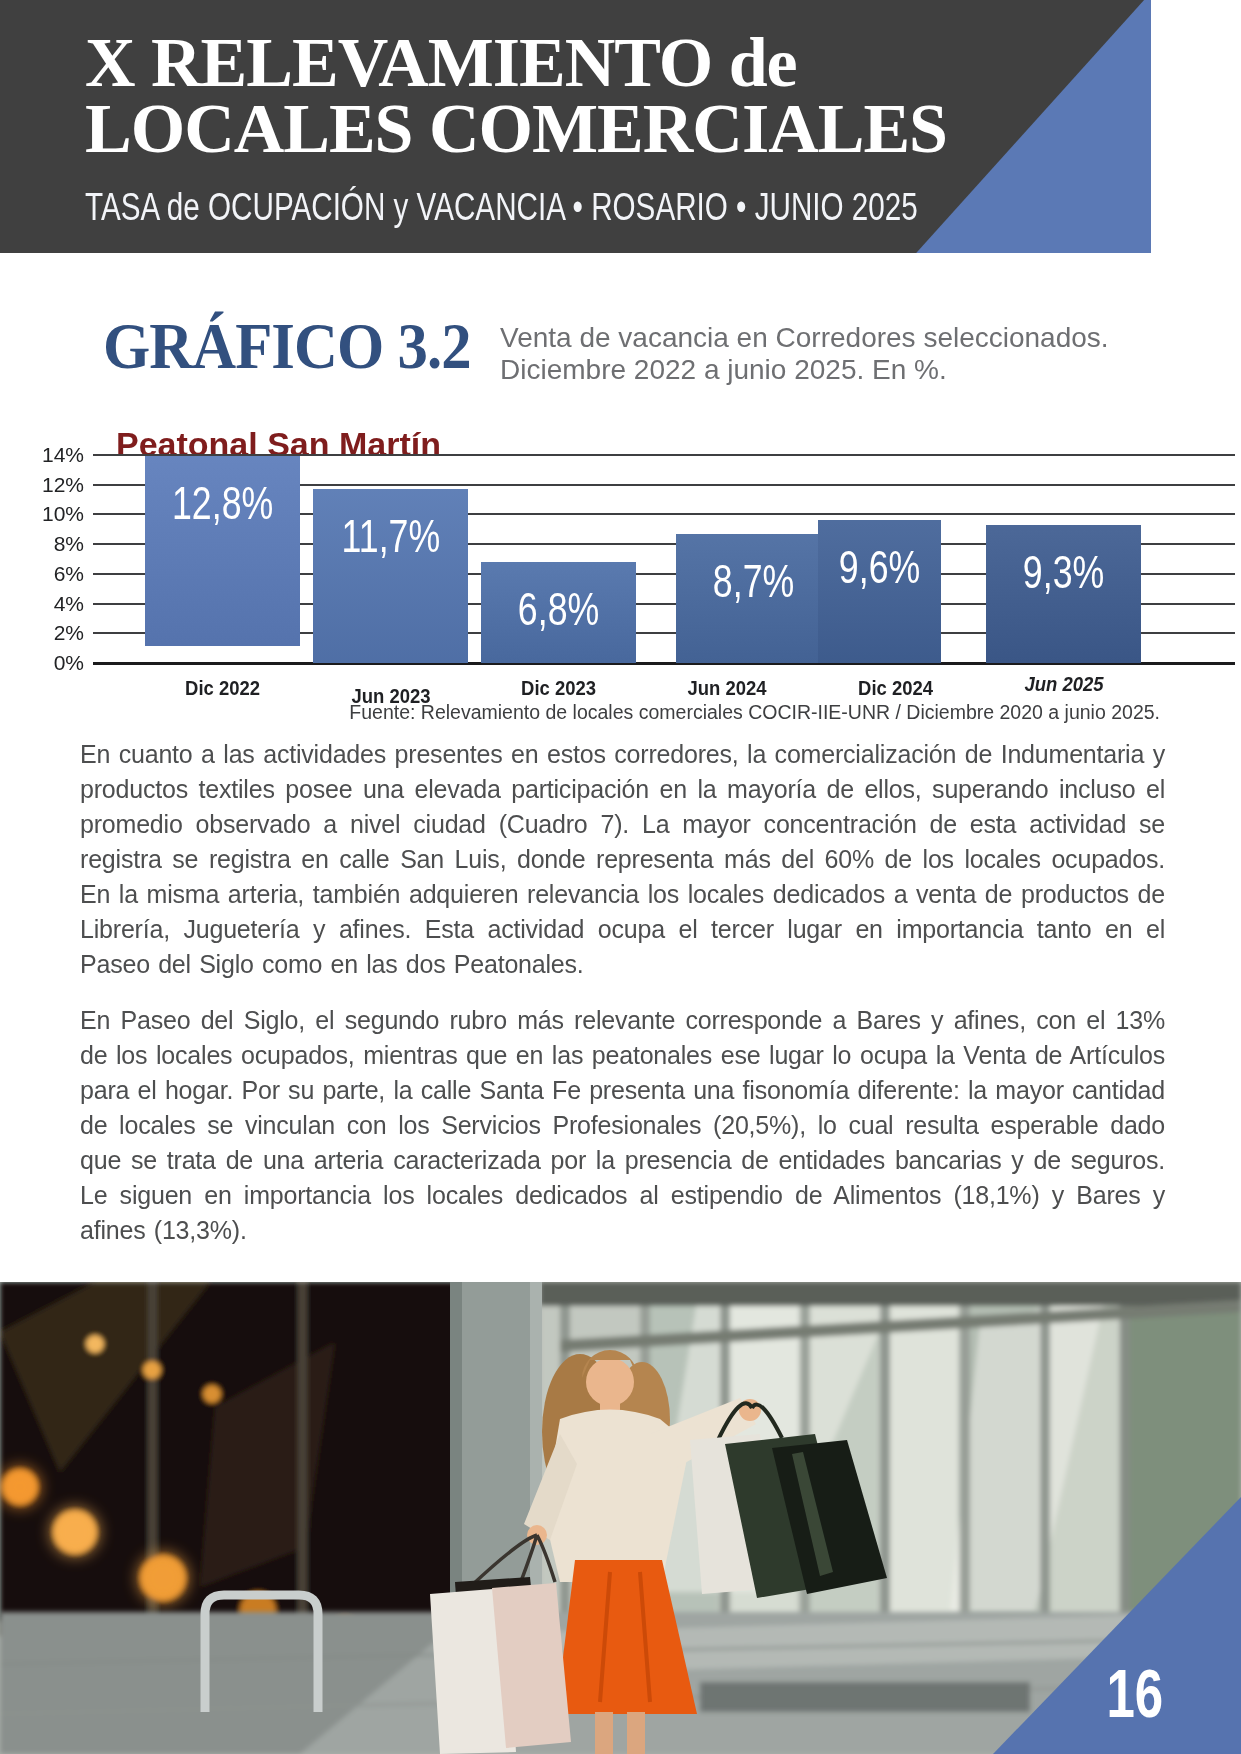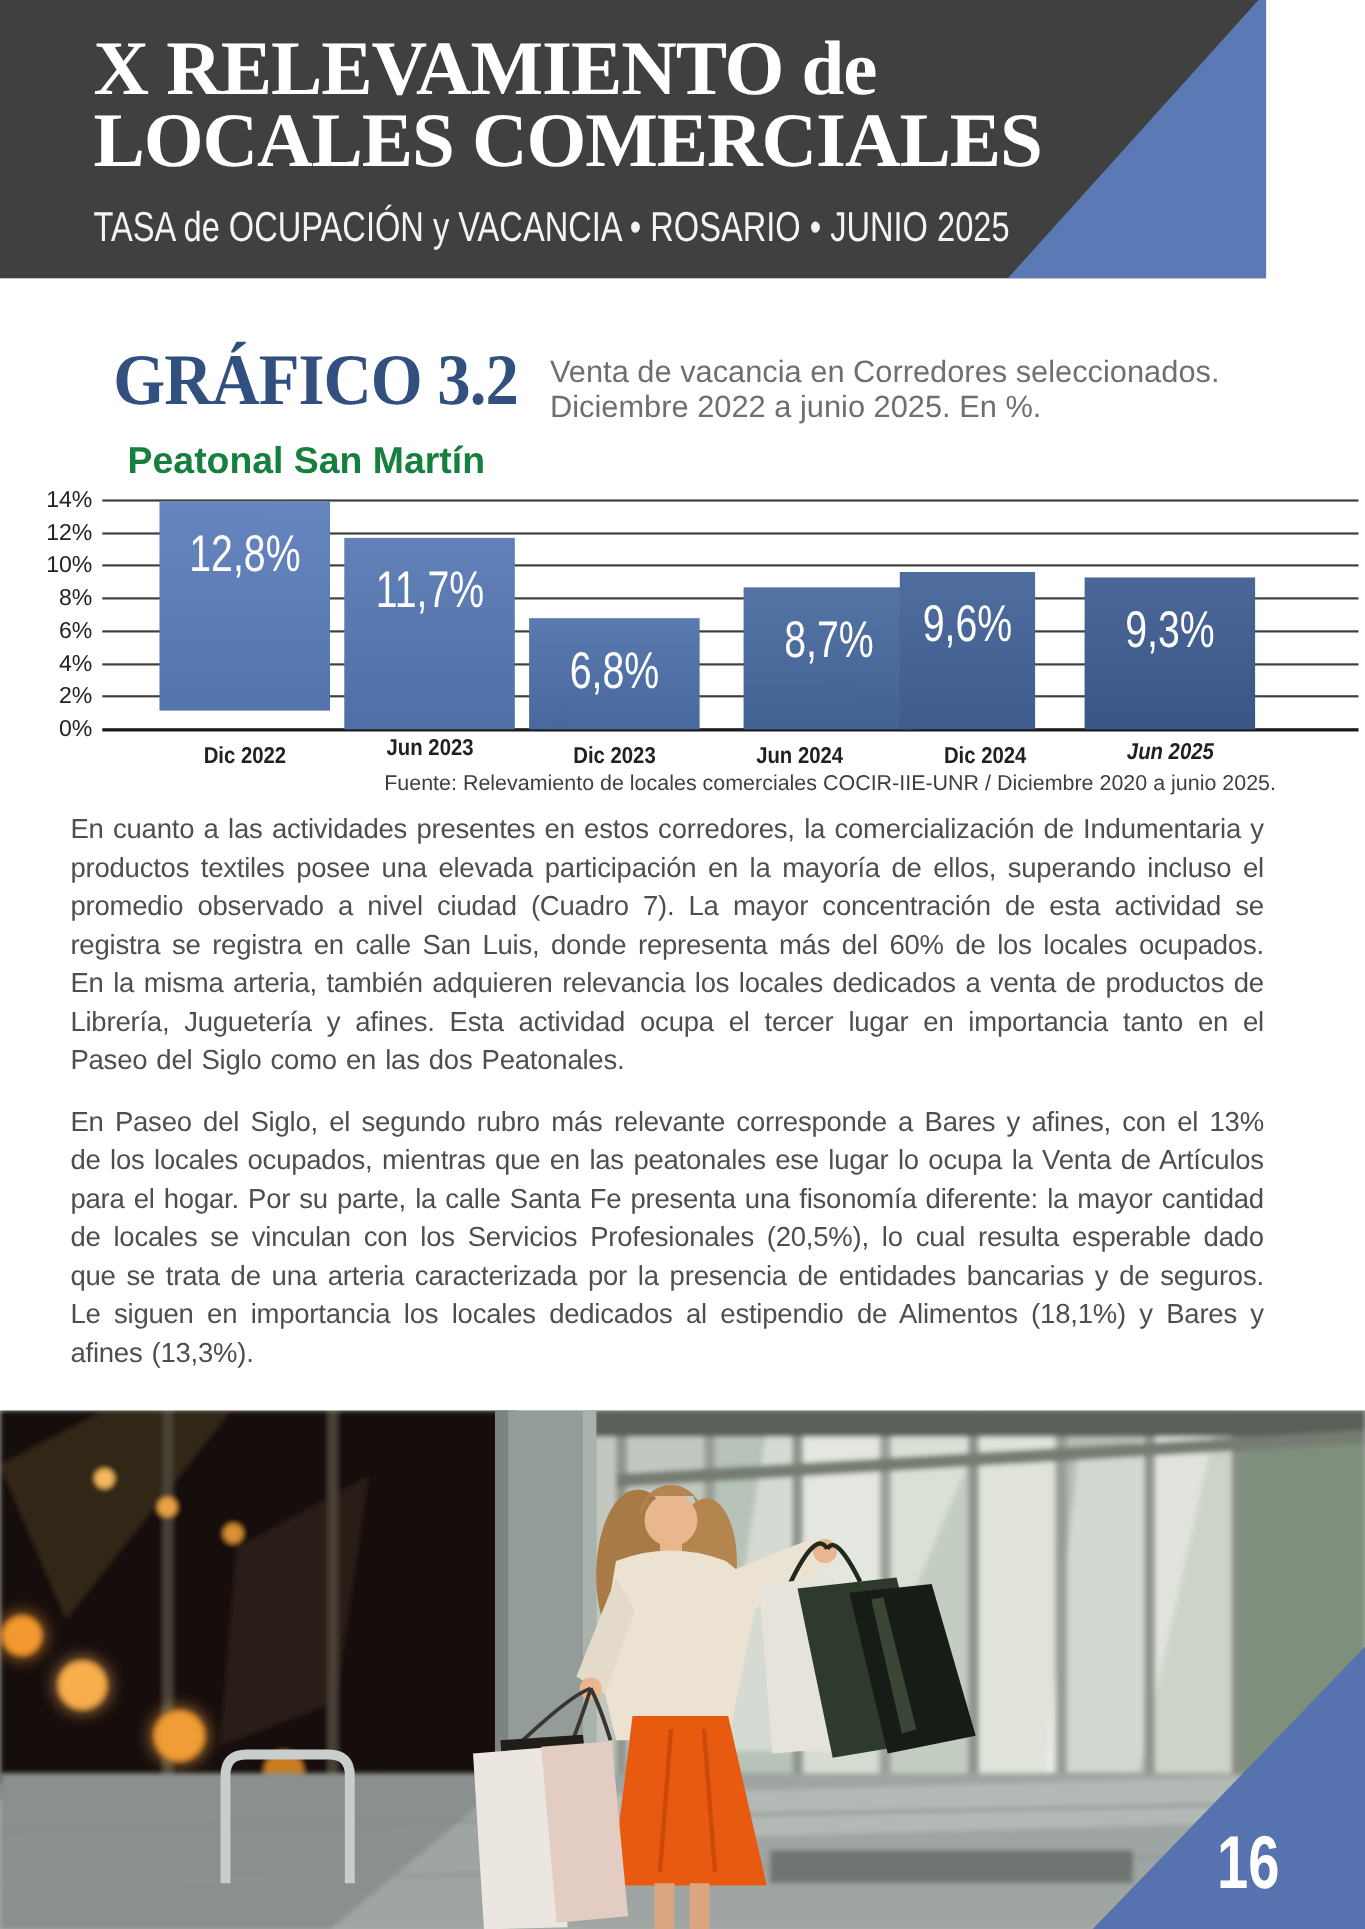--- a/index.html
+++ b/index.html
@@ -19,34 +19,34 @@
         white-space:nowrap;transform:scaleX(0.78);transform-origin:left center;letter-spacing:0px;}
 
   
   .fig-label{position:absolute;left:103px;top:314px;color:#32507f;
         font-family:"Liberation Serif", serif;font-weight:700;font-size:66px;line-height:64px;
         letter-spacing:-1px;transform:scaleX(0.92);transform-origin:left center;white-space:nowrap;}
   .fig-desc{position:absolute;left:500px;top:322px;color:#6e6f72;font-size:28px;line-height:32px;}
 
   
   .chart{position:absolute;left:0;top:400px;width:1241px;height:340px;}
-  .chart-title{position:absolute;left:116px;top:0;color:#15803d;font-weight:700;font-size:34px;white-space:nowrap;}
+  .chart-title{position:absolute;left:116px;top:25px;color:#7f1d1d;font-weight:700;font-size:34px;white-space:nowrap;}
   .gridline{position:absolute;background:#3e3f41;height:2px;}
   .gridline.axis{background:#1b1b1d;height:3px;}
   .ytick{position:absolute;width:64px;text-align:right;color:#222325;font-size:21px;line-height:24px;}
   .bar{position:absolute;}
   .bar-label{position:absolute;left:0;top:20px;width:100%;text-align:center;color:#ffffff;
         font-size:47px;line-height:54px;font-weight:400;}
   .bar-label>span{display:inline-block;transform:scaleX(0.76);}
   .xtick{position:absolute;width:140px;text-align:center;color:#1f2023;font-weight:700;font-size:21px;}
   .xtick>span{display:inline-block;transform:scaleX(0.88);}
   .chart-source{position:absolute;right:81px;top:301px;color:#3d3e40;font-size:19.5px;white-space:nowrap;}
 
   
-  .bodytext{position:absolute;left:64px;top:737px;width:1085px;color:#4d4e4f;}
+  .bodytext{position:absolute;left:80px;top:737px;width:1085px;color:#4d4e4f;}
   .bodytext p{margin:0 0 21px 0;font-size:25px;line-height:35px;text-align:justify;
         letter-spacing:-0.2px;word-spacing:1.5px;}
 
   
   .photo{position:absolute;left:0;top:1282px;width:1241px;height:472px;overflow:hidden;}
   .photo svg{display:block;}
   .page-num{position:absolute;left:1090px;top:1666px;width:90px;text-align:center;color:#ffffff;
         font-size:68px;font-weight:700;line-height:54px;}
   .page-num>span{display:inline-block;transform:scaleX(0.75);}
 </style>
@@ -87,21 +87,21 @@
         <div class="ytick" style="left: 20px; top: 221.286px;">2%</div>
         <div class="gridline axis" style="left: 93px; width: 1142px; top: 262px;"></div>
         <div class="ytick" style="left: 20px; top: 251px;">0%</div>
         <div class="bar" style="left: 145px; width: 155px; top: 56px; height: 190.171px; background: linear-gradient(rgba(255, 255, 255, 0.07), rgba(0, 0, 0, 0.07)), rgb(91, 124, 186);">
           <div class="bar-label"><span>12,8%</span></div>
         </div>
         <div class="xtick" style="left: 152.5px; top: 276px;"><span>Dic 2022</span></div>
         <div class="bar" style="left: 313.2px; width: 155px; top: 89.1714px; height: 173.829px; background: linear-gradient(rgba(255, 255, 255, 0.07), rgba(0, 0, 0, 0.07)), rgb(85, 119, 178);">
           <div class="bar-label"><span>11,7%</span></div>
         </div>
-        <div class="xtick" style="left: 320.7px; top: 268px;"><span>Jun 2023</span></div>
+        <div class="xtick" style="left: 320.7px; top: 284px;"><span>Jun 2023</span></div>
         <div class="bar" style="left: 481.4px; width: 155px; top: 161.971px; height: 101.029px; background: linear-gradient(rgba(255, 255, 255, 0.07), rgba(0, 0, 0, 0.07)), rgb(78, 112, 169);">
           <div class="bar-label"><span>6,8%</span></div>
         </div>
         <div class="xtick" style="left: 488.9px; top: 276px;"><span>Dic 2023</span></div>
         <div class="bar" style="left: 649.6px; width: 155px; top: 133.743px; height: 129.257px; background: linear-gradient(rgba(255, 255, 255, 0.07), rgba(0, 0, 0, 0.07)), rgb(72, 105, 159); margin-left: 26px;">
           <div class="bar-label"><span>8,7%</span></div>
         </div>
         <div class="xtick" style="left: 657.1px; top: 276px;"><span>Jun 2024</span></div>
         <div class="bar" style="left: 817.8px; width: 123px; top: 120.371px; height: 142.629px; background: linear-gradient(rgba(255, 255, 255, 0.07), rgba(0, 0, 0, 0.07)), rgb(66, 98, 151);">
           <div class="bar-label"><span>9,6%</span></div>

